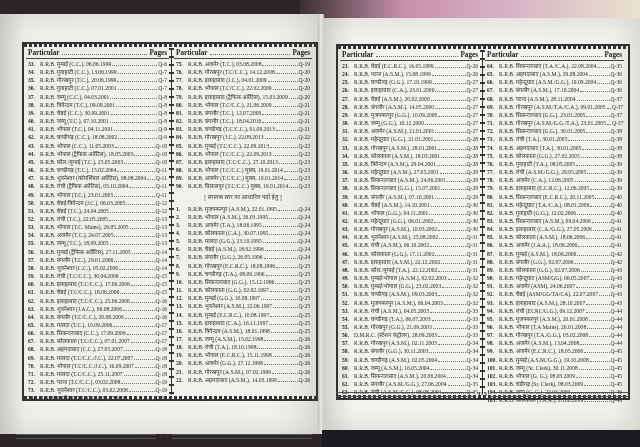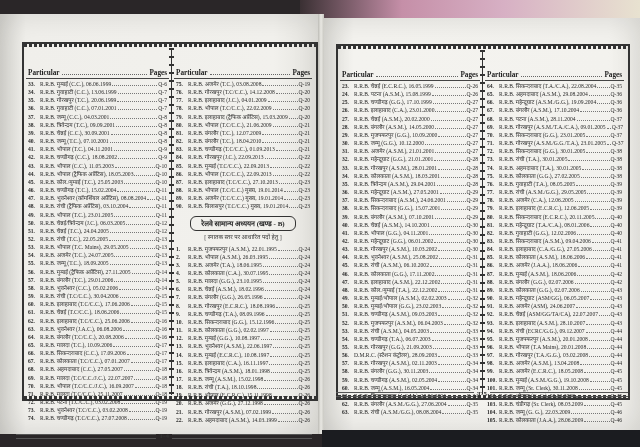--- a/index.html
+++ b/index.html
@@ -30,21 +30,21 @@
   .frame::after {
     content:""; position:absolute; left:0; right:0; bottom:-1px; height:4px;
     background:repeating-linear-gradient(90deg,#333 0 3px,transparent 3px 5px);
   }
   .left-frame  { left:22px; top:42px; width:292px; height:355px; }
   .right-frame { left:336px; top:44px; width:290px; height:352px; }
   .col { position:absolute; top:4px; bottom:4px; }
   .col .hdr {
     display:flex; justify-content:space-between; align-items:baseline;
     font-weight:bold; font-size:7.2px; color:#222;
-    border-bottom:1px solid #444; padding:1px 2px 1px 2px; margin-bottom:1px;margin-top:20px;
+    border-bottom:1px solid #444; padding:1px 2px 1px 2px; margin-bottom:1px;
   }
   .col .hdr .dots { flex:1; border-bottom:1px dotted #666; margin:0 2px 2px 2px; }
   .divider {
     position:absolute; top:4px; bottom:4px; width:0; border-left:1px solid #333;
   }
   .divider::before {
     content:""; position:absolute; left:-3px; top:0; bottom:0; width:5px;
     background:repeating-linear-gradient(180deg,#333 0 2px,transparent 2px 8px);
   }
   .row {
@@ -442,21 +442,20 @@
           <span class="lead"></span>
           <span class="pg">Q-23</span>
         </div>
         <div class="row">
           <span class="num">90.</span>
           <span class="txt">R.R.B. बिलासपुर (T.C/C.C.) मुख्य, 19.01.2014</span>
           <span class="lead"></span>
           <span class="pg">Q-23</span>
         </div>
       </div>
-    <div class="section-box">रेलवे सामान्य अध्ययन (खण्ड - B)</div>
     <div class="section-sub">[ स्नातक स्तर पर आधारित पदों हेतु ]</div>
     <div class="rows">
         <div class="row">
           <span class="num">1.</span>
           <span class="txt">R.R.B. मुजफ्फरपुर (A.S.M.), 22.01.1995</span>
           <span class="lead"></span>
           <span class="pg">Q-24</span>
         </div>
         <div class="row">
           <span class="num">2.</span>

